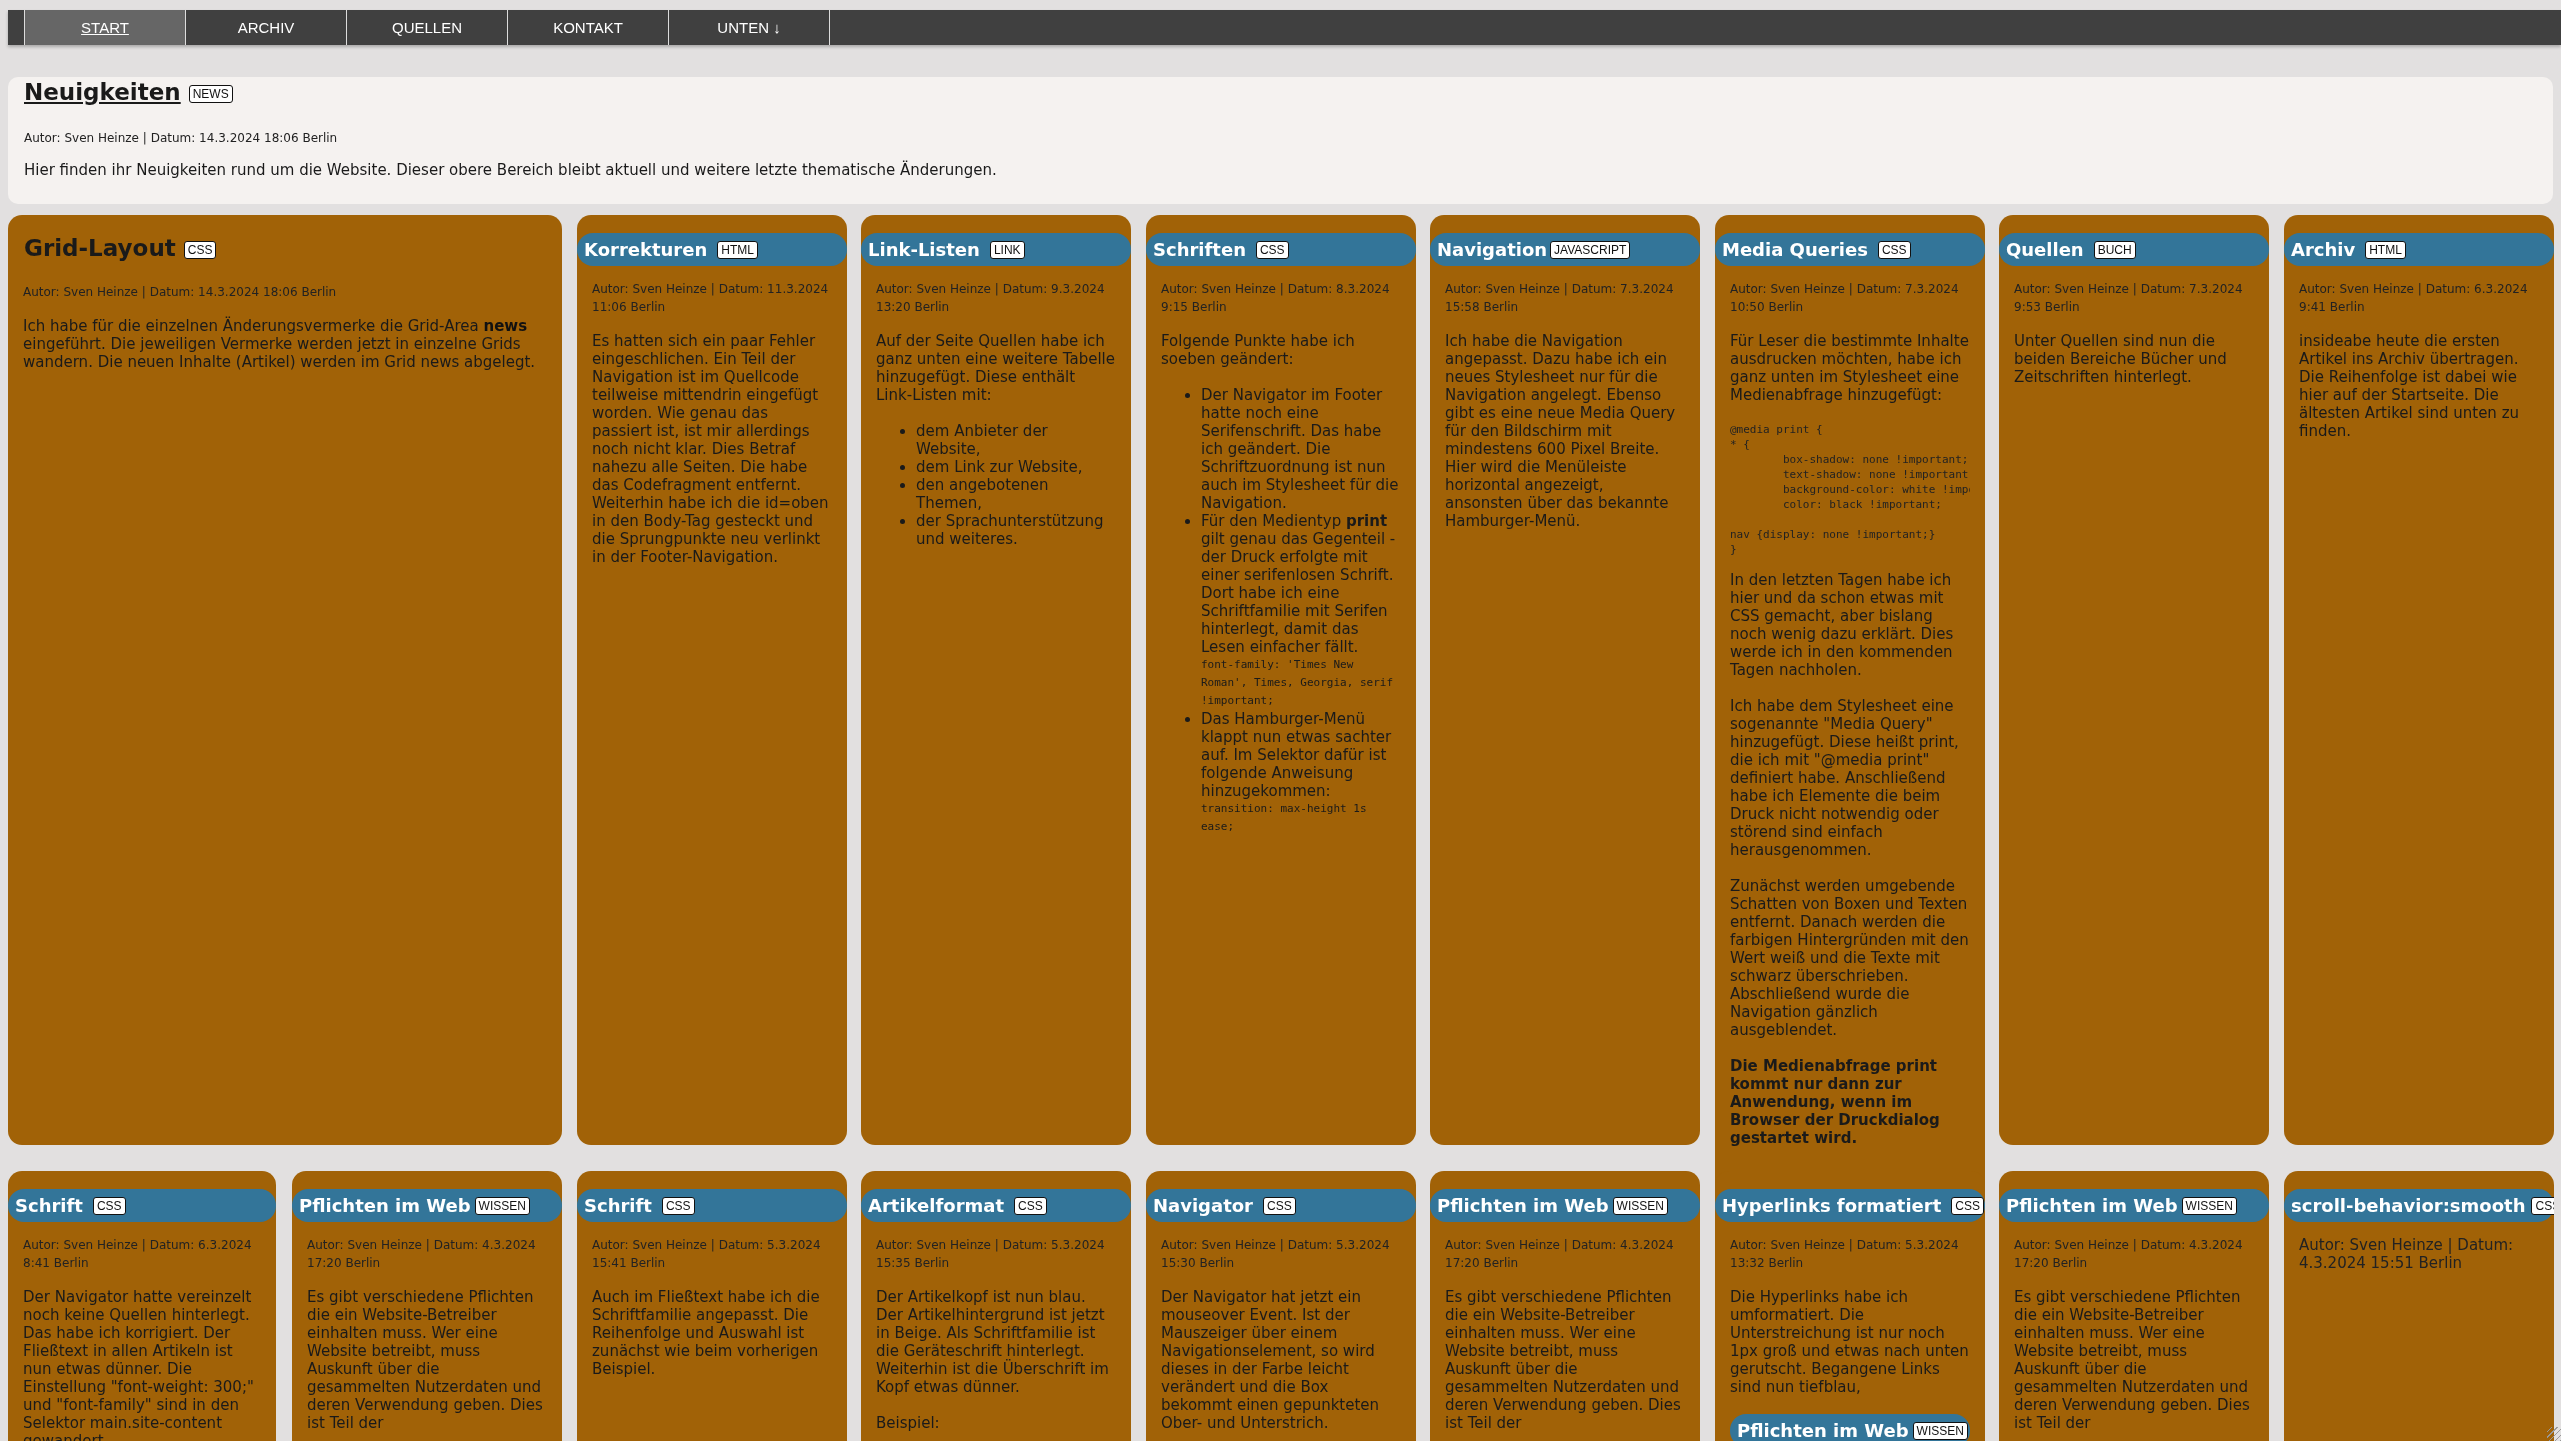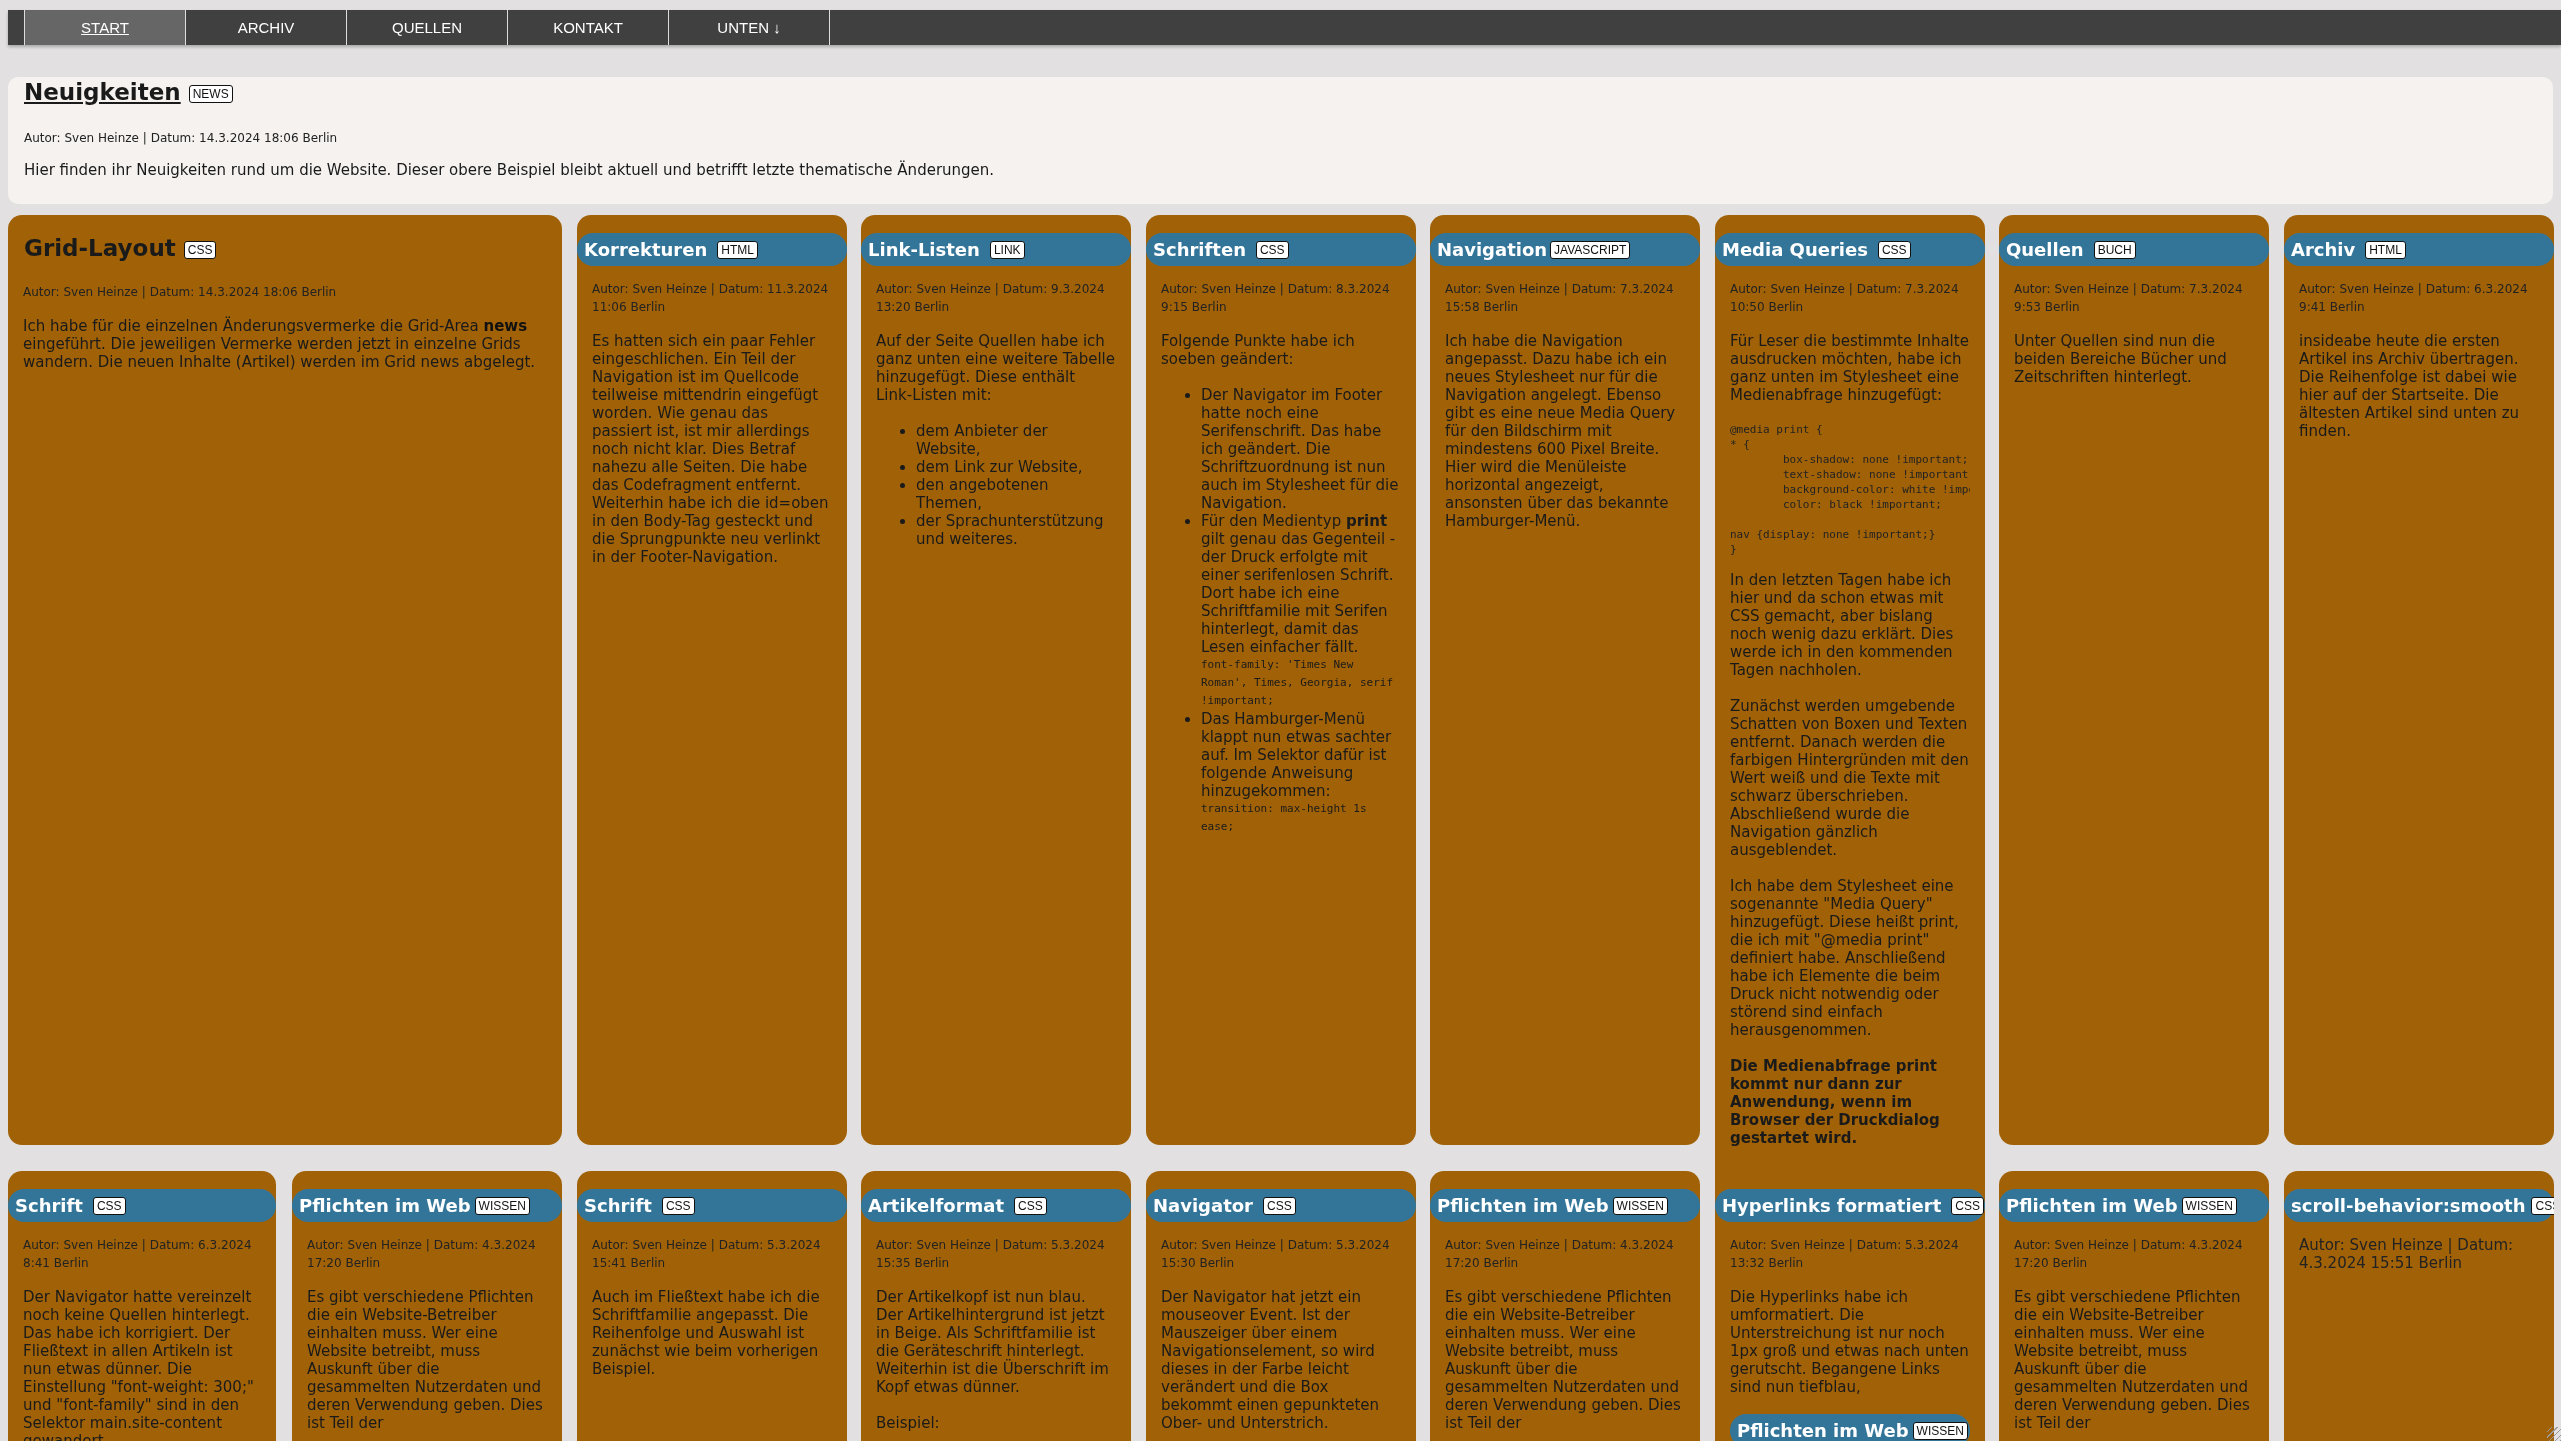--- a/index.html
+++ b/index.html
@@ -78,21 +78,21 @@
   <a class="navitem">QUELLEN</a>
   <a class="navitem">KONTAKT</a>
   <a class="navitem">UNTEN ↓</a>
 </nav>
 
 <section class="newsbox">
   <h1 style="top:0;">
     <span>Neuigkeiten</span><span class="tag">NEWS</span>
   </h1>
   <div class="meta">Autor: Sven Heinze | Datum: 14.3.2024 18:06 Berlin</div>
-  <div class="lead-text">Hier finden ihr Neuigkeiten rund um die Website. Dieser obere Beispiel bleibt aktuell und betrifft letzte thematische Änderungen.</div>
+  <div class="lead-text">Hier finden ihr Neuigkeiten rund um die Website. Dieser obere Bereich bleibt aktuell und weitere letzte thematische Änderungen.</div>
 </section>
 
 <article class="card grid-card" style="left:8px; top:215px; width:554px; height:930px;">
   <div class="title-plain">
     <span>Grid-Layout</span><span class="tag">CSS</span>
   </div>
   <div class="body" style="padding-top:22px;">
     <div class="meta">Autor: Sven Heinze | Datum: 14.3.2024 18:06 Berlin</div>
     <p style="font-size:15px;"><span>Ich habe für die einzelnen Änderungsvermerke die Grid-Area </span><a class="bold" style="color:#111;text-decoration:none;">news</a><span> eingeführt. Die jeweiligen Vermerke werden jetzt in einzelne Grids wandern. Die neuen Inhalte (Artikel) werden im Grid news abgelegt.</span></p>
   </div>
@@ -164,22 +164,22 @@
     <div class="code" style="overflow:hidden; margin-bottom:14px; line-height:15px;">@media print {
 * {
         box-shadow: none !important;
         text-shadow: none !important;
         background-color: white !important;
         color: black !important;
 
 nav {display: none !important;}
 }</div>
     <p>In den letzten Tagen habe ich hier und da schon etwas mit CSS gemacht, aber bislang noch wenig dazu erklärt. Dies werde ich in den kommenden Tagen nachholen.</p>
+    <p>Ich habe dem Stylesheet eine sogenannte "Media Query" hinzugefügt. Diese heißt print, die ich mit "@media print" definiert habe. Anschließend habe ich Elemente die beim Druck nicht notwendig oder störend sind einfach herausgenommen.</p>
     <p>Zunächst werden umgebende Schatten von Boxen und Texten entfernt. Danach werden die farbigen Hintergründen mit den Wert weiß und die Texte mit schwarz überschrieben. Abschließend wurde die Navigation gänzlich ausgeblendet.</p>
-    <p>Ich habe dem Stylesheet eine sogenannte "Media Query" hinzugefügt. Diese heißt print, die ich mit "@media print" definiert habe. Anschließend habe ich Elemente die beim Druck nicht notwendig oder störend sind einfach herausgenommen.</p>
     <p class="bold">Die Medienabfrage print kommt nur dann zur Anwendung, wenn im Browser der Druckdialog gestartet wird.</p>
   </div>
 </article>
 
 <article class="card" style="left:1999px; top:215px; width:270px; height:930px;">
   <div class="head">
       <span>Quellen</span>
       <span class="tag">BUCH</span>
     </div>
   <div class="body">

